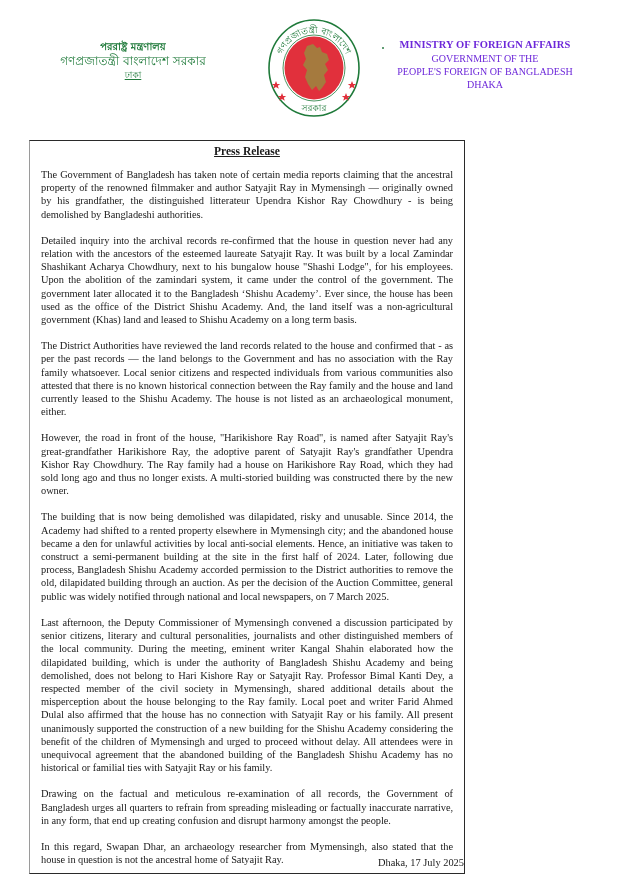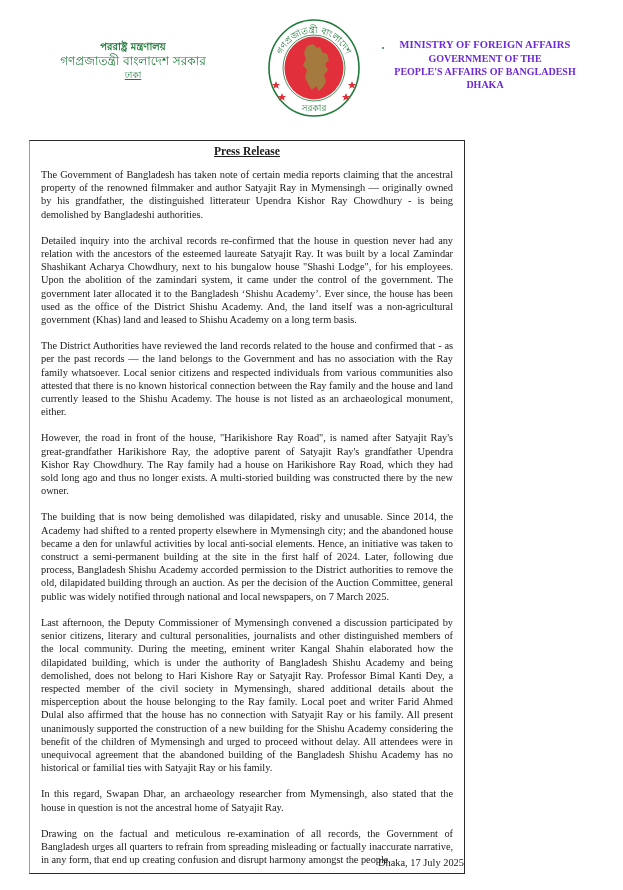--- a/index.html
+++ b/index.html
@@ -46,21 +46,21 @@
     .lh-right {
       position: absolute;
       left: 380px;
       top: 38px;
       width: 210px;
       text-align: center;
       color: #6d28d9;
       font-family: "Liberation Serif", serif;
     }
     .lh-right .r1 { font-size: 10.5px; font-weight: bold; line-height: 14px; letter-spacing: 0.1px; }
-    .lh-right .r2, .lh-right .r3, .lh-right .r4 { font-size: 10px; line-height: 13px; font-weight: bold; }
+    .lh-right .r2, .lh-right .r3, .lh-right .r4 { font-size: 10px; line-height: 13px; }
     .lh-dot {
       position: absolute;
       left: 382px;
       top: 47px;
       width: 2px; height: 2px;
       background: #2e7d46;
       border-radius: 50%;
     }
 
     .release-box {
@@ -127,29 +127,29 @@
         <polygon points="79,75 80.2,78 83.2,78 80.8,79.8 81.8,82.8 79,81 76.2,82.8 77.2,79.8 74.8,78 77.8,78"></polygon>
       </g>
     </svg>
   </div>
 
   <div class="lh-dot"></div>
 
   <div class="lh-right">
     <div class="r1">MINISTRY OF FOREIGN AFFAIRS</div>
     <div class="r2">GOVERNMENT OF THE</div>
-    <div class="r3">PEOPLE'S AFFAIRS OF BANGLADESH</div>
+    <div class="r3">PEOPLE'S FOREIGN OF BANGLADESH</div>
     <div class="r4">DHAKA</div>
   </div>
 </div>
 
 <div class="release-box">
   <div class="release-title">Press Release</div>
   <p class="para">The Government of Bangladesh has taken note of certain media reports claiming that the ancestral property of the renowned filmmaker and author Satyajit Ray in Mymensingh — originally owned by his grandfather, the distinguished litterateur Upendra Kishor Ray Chowdhury - is being demolished by Bangladeshi authorities.</p>
   <p class="para">Detailed inquiry into the archival records re-confirmed that the house in question never had any relation with the ancestors of the esteemed laureate Satyajit Ray. It was built by a local Zamindar Shashikant Acharya Chowdhury, next to his bungalow house "Shashi Lodge", for his employees. Upon the abolition of the zamindari system, it came under the control of the government. The government later allocated it to the Bangladesh ‘Shishu Academy’. Ever since, the house has been used as the office of the District Shishu Academy. And, the land itself was a non-agricultural government (Khas) land and leased to Shishu Academy on a long term basis.</p>
   <p class="para">The District Authorities have reviewed the land records related to the house and confirmed that - as per the past records — the land belongs to the Government and has no association with the Ray family whatsoever. Local senior citizens and respected individuals from various communities also attested that there is no known historical connection between the Ray family and the house and land currently leased to the Shishu Academy. The house is not listed as an archaeological monument, either.</p>
   <p class="para">However, the road in front of the house, "Harikishore Ray Road", is named after Satyajit Ray's great-grandfather Harikishore Ray, the adoptive parent of Satyajit Ray's grandfather Upendra Kishor Ray Chowdhury. The Ray family had a house on Harikishore Ray Road, which they had sold long ago and thus no longer exists. A multi-storied building was constructed there by the new owner.</p>
   <p class="para">The building that is now being demolished was dilapidated, risky and unusable. Since 2014, the Academy had shifted to a rented property elsewhere in Mymensingh city; and the abandoned house became a den for unlawful activities by local anti-social elements. Hence, an initiative was taken to construct a semi-permanent building at the site in the first half of 2024. Later, following due process, Bangladesh Shishu Academy accorded permission to the District authorities to remove the old, dilapidated building through an auction. As per the decision of the Auction Committee, general public was widely notified through national and local newspapers, on 7 March 2025.</p>
   <p class="para">Last afternoon, the Deputy Commissioner of Mymensingh convened a discussion participated by senior citizens, literary and cultural personalities, journalists and other distinguished members of the local community. During the meeting, eminent writer Kangal Shahin elaborated how the dilapidated building, which is under the authority of Bangladesh Shishu Academy and being demolished, does not belong to Hari Kishore Ray or Satyajit Ray. Professor Bimal Kanti Dey, a respected member of the civil society in Mymensingh, shared additional details about the misperception about the house belonging to the Ray family. Local poet and writer Farid Ahmed Dulal also affirmed that the house has no connection with Satyajit Ray or his family. All present unanimously supported the construction of a new building for the Shishu Academy considering the benefit of the children of Mymensingh and urged to proceed without delay. All attendees were in unequivocal agreement that the abandoned building of the Bangladesh Shishu Academy has no historical or familial ties with Satyajit Ray or his family.</p>
+  <p class="para">Drawing on the factual and meticulous re-examination of all records, the Government of Bangladesh urges all quarters to refrain from spreading misleading or factually inaccurate narrative, in any form, that end up creating confusion and disrupt harmony amongst the people.</p>
   <p class="para">In this regard, Swapan Dhar, an archaeology researcher from Mymensingh, also stated that the house in question is not the ancestral home of Satyajit Ray.</p>
-  <p class="para">Drawing on the factual and meticulous re-examination of all records, the Government of Bangladesh urges all quarters to refrain from spreading misleading or factually inaccurate narrative, in any form, that end up creating confusion and disrupt harmony amongst the people.</p>
   <div class="signoff">Dhaka, 17 July 2025</div>
 </div>
 
 </body></html>

